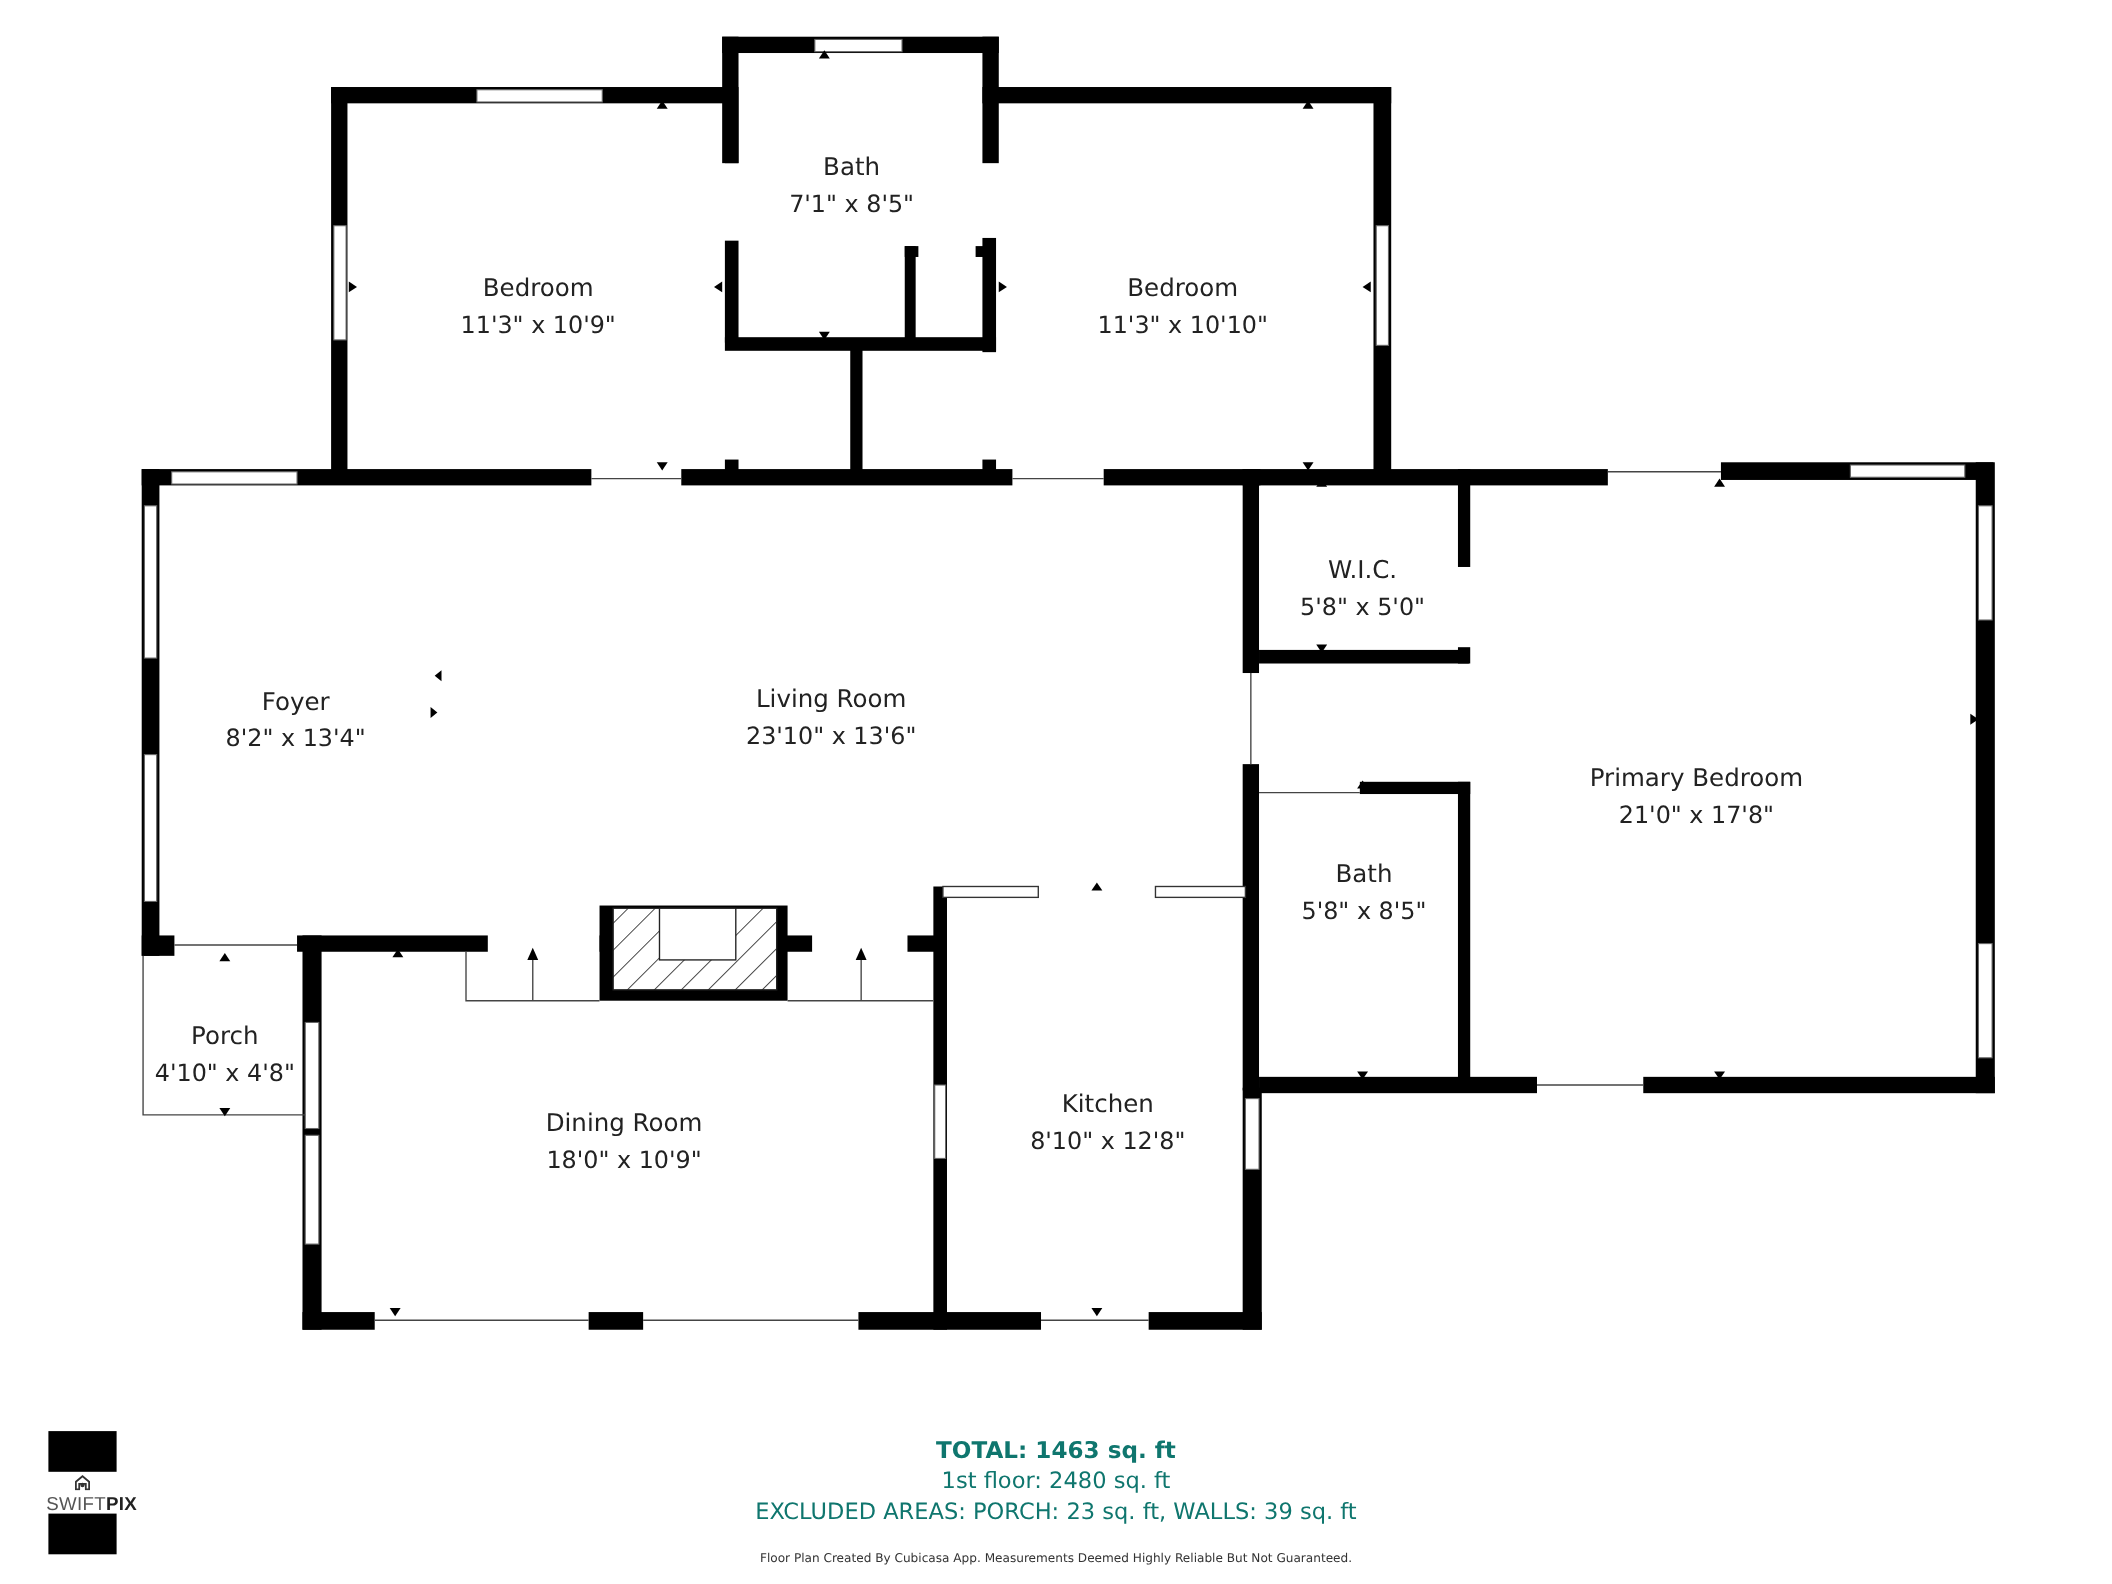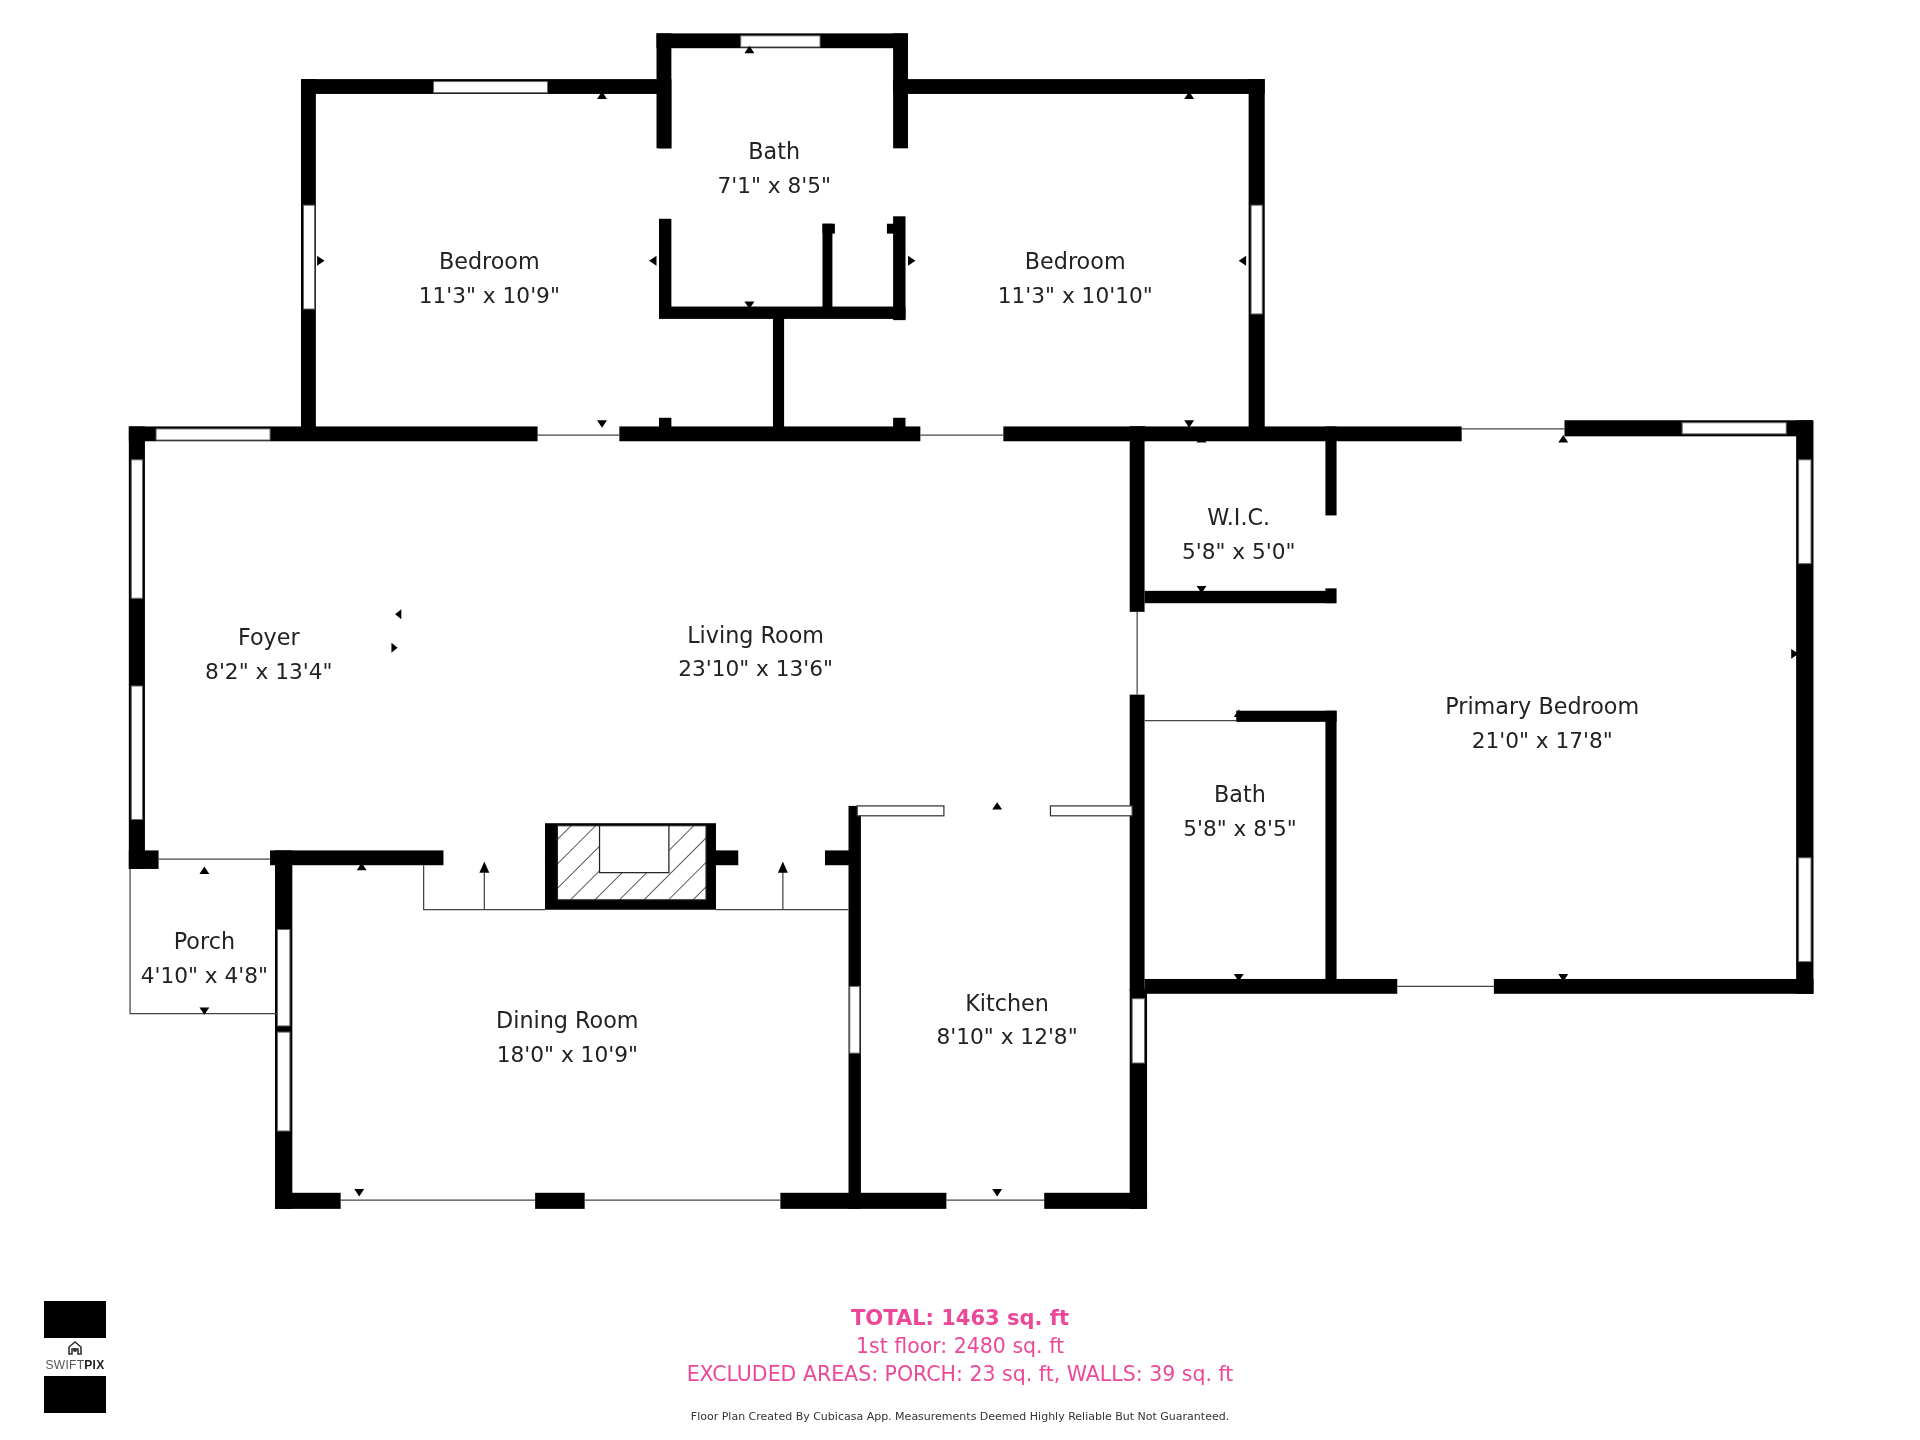--- a/index.html
+++ b/index.html
@@ -4,30 +4,30 @@
 <style>
   html,body{margin:0;padding:0;background:#ffffff;}
   body{width:1920px;height:1440px;overflow:hidden;font-family:"Liberation Sans","DejaVu Sans",sans-serif;color:#222;}
   #plan{position:absolute;left:0;top:0;width:1920px;height:1440px;}
   .wall{fill:#000;}
   .win{fill:#fff;stroke:#666;stroke-width:0.8;}
   .thin{fill:none;stroke:#444;stroke-width:1;}
   .room-name{font-size:18px;fill:#222;text-anchor:middle;font-family:"DejaVu Sans",sans-serif;}
   .room-dim{font-size:17.5px;fill:#222;text-anchor:middle;font-family:"DejaVu Sans",sans-serif;}
   .mark{fill:#000;}
-  .totals{position:absolute;left:0;width:1920px;text-align:center;font-family:"DejaVu Sans",sans-serif;color:#ec4899;}
+  .totals{position:absolute;left:0;width:1920px;text-align:center;font-family:"DejaVu Sans",sans-serif;color:#0f766e;}
   .t-total{top:1306px;font-size:21px;font-weight:bold;}
   .t-floor{top:1334px;font-size:20.5px;}
   .t-excl{top:1362px;font-size:20.5px;}
   .t-foot{top:1410px;font-size:11px;color:#333;}
   .logo{position:absolute;left:44px;top:1301px;width:62px;height:112px;}
   .logo .blk{position:absolute;left:0;width:62px;height:37px;background:#000;}
   .logo .blk.top{top:0;}
   .logo .blk.bot{top:75px;}
-  .logo .brand{position:absolute;left:-2px;top:57px;width:66px;text-align:center;font-size:12px;letter-spacing:0.3px;color:#555;}
+  .logo .brand{position:absolute;left:-2px;top:57px;width:66px;text-align:center;font-size:17px;letter-spacing:0.3px;color:#555;}
   .logo .brand b{color:#222;}
   .logo .house{position:absolute;left:24px;top:40px;width:14px;height:14px;}
 </style>
 </head>
 <body>
 
 <svg id="plan" viewBox="0 0 1550 1165" preserveAspectRatio="none" xmlns="http://www.w3.org/2000/svg">
   <defs>
     <pattern id="hatch" patternUnits="userSpaceOnUse" width="14" height="14" patternTransform="rotate(45)">
       <rect width="14" height="14" fill="#fff"></rect>

